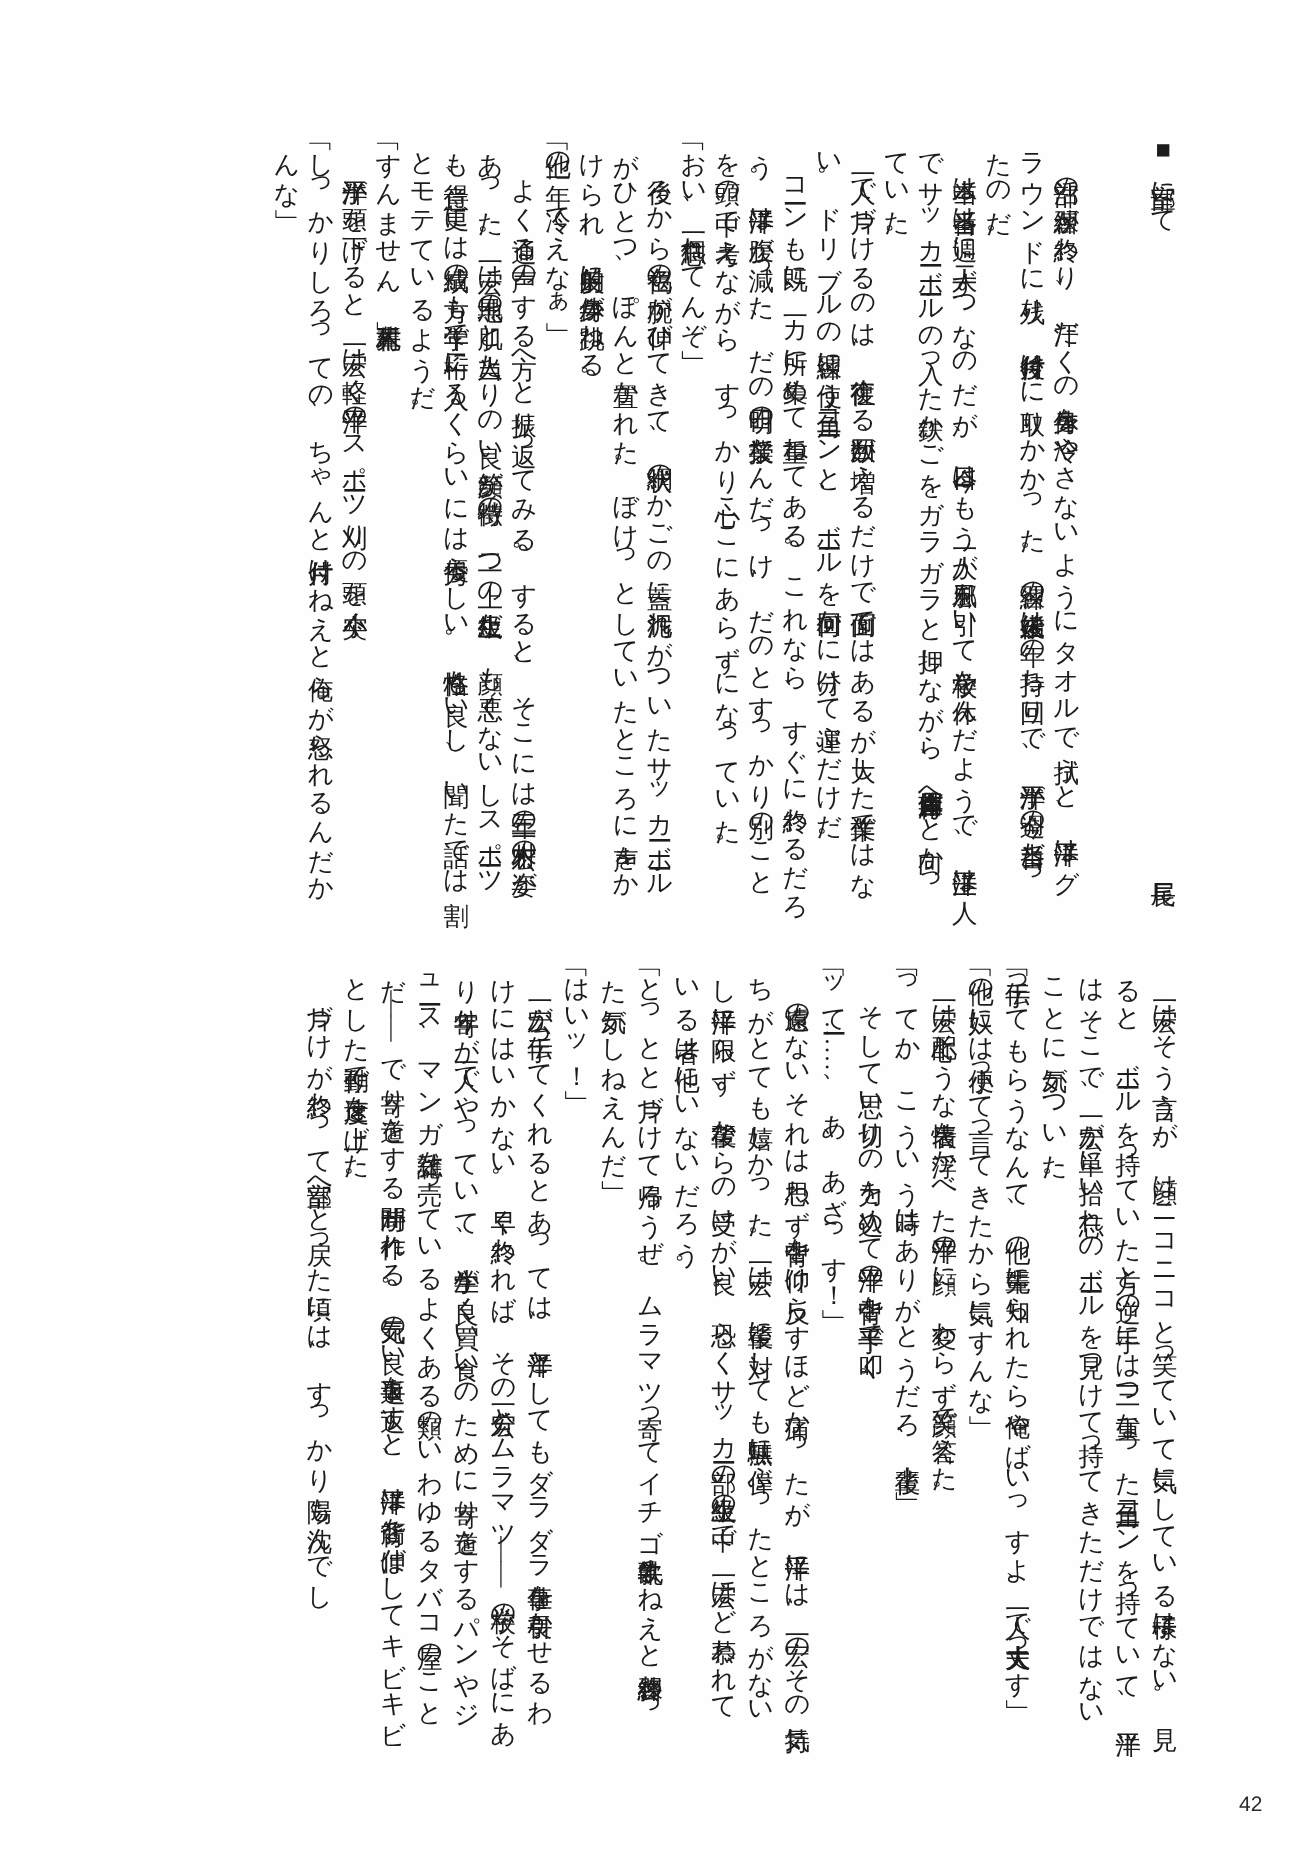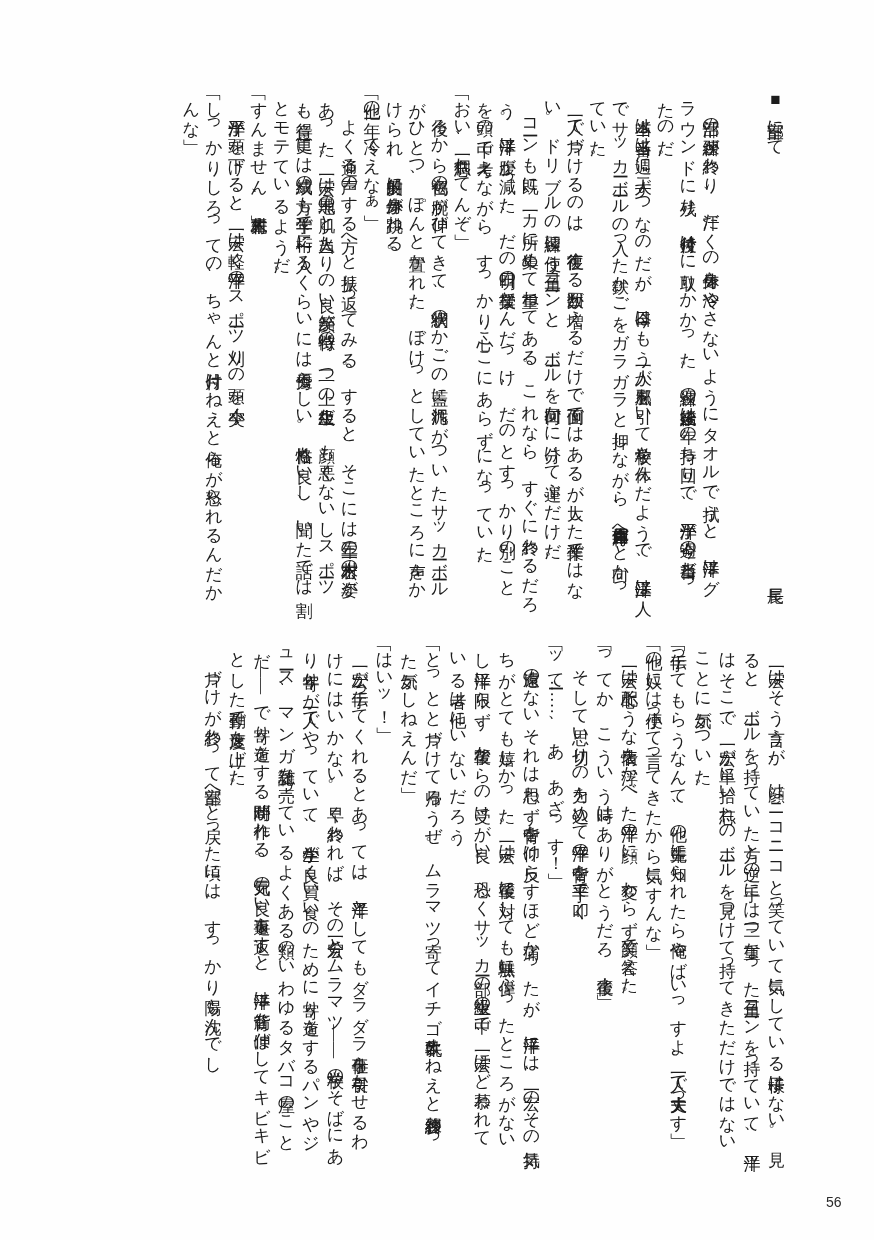--- a/index.html
+++ b/index.html
@@ -97,15 +97,15 @@
     <p>「ってか、こういう時はありがとうだろ、後輩！」</p>
     <p class="indent">そして思い切りの力を込めて洋平の背中を平手で叩く。</p>
     <p>「ッてー……、あ、あざっす！」</p>
     <p class="indent">遠慮のないそれは思わず背中を仰け反らすほど痛かったが、洋平には、宏一のその気持ちがとても嬉しかった。宏一は、後輩に対しても無駄に偉ぶったところがないし洋平に限らず、後輩からの受けが良い。恐らくサッカー部の上級生の中で、宏一ほど慕われている者は他にいないだろう。</p>
     <p>「とっとと片づけて帰ろうぜ。ムラマツ寄ってイチゴ牛乳飲まねえと練習終わった気がしねえんだ」</p>
     <p>「はいッ！」</p>
     <p class="indent">宏一が手伝ってくれるとあっては、洋平としてもダラダラ仕事を長引かせるわけにはいかない。早く終われば、その分宏一とムラマツ――学校のそばにあり年寄りが一人でやっていて、学生が良く買い食いのために寄り道をするパンやジュース、マンガ雑誌を売っているよくある類のいわゆるタバコ屋のことだ――で寄り道をする時間が作れる。元気の良い返事を返すと、洋平は背筋を伸ばしてキビキビとした動作で速度を上げた。</p>
     <p class="indent">片づけが終わって部室へと戻った頃には、すっかり陽も沈んでし</p>
   </div>
 
-  <div class="page-number">56</div>
+  <div class="page-number">42</div>
 
 </div>
 
 </body></html>

